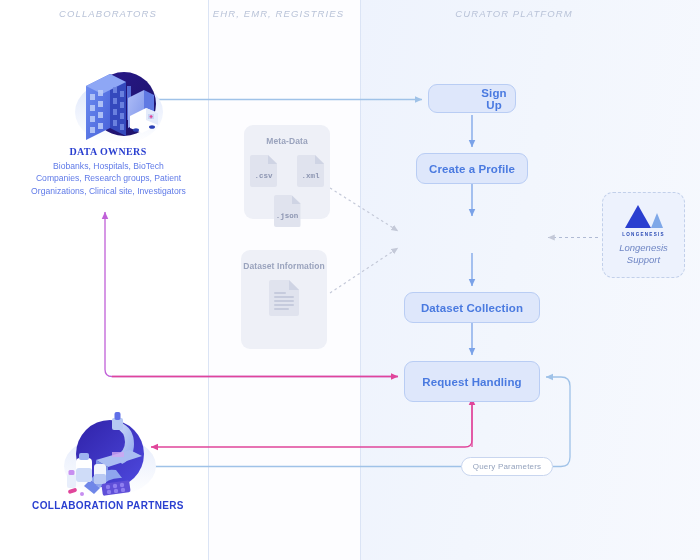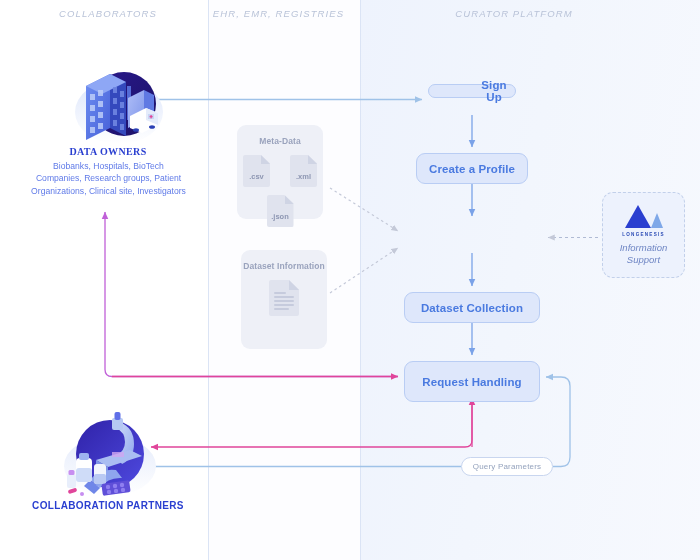--- a/index.html
+++ b/index.html
@@ -37,21 +37,21 @@
   .flow-box {
     position: absolute;
     background: #dee7fb;
     border: 1px solid #b9cdf4;
     border-radius: 9px;
     color: #4a7ae0;
     font-size: 11.5px; font-weight: 600;
     display: flex; align-items: center; justify-content: center;
     text-align: center; letter-spacing: .1px;
   }
-  #box-signup   { left: 420px; top: 84px;  width: 88px;  height: 14px; padding-left: 44px; }
+  #box-signup   { left: 420px; top: 84px;  width: 88px;  height: 29px; padding-left: 44px; }
   #box-profile  { left: 408px; top: 153px; width: 112px; height: 31px; }
   #box-dataset  { left: 396px; top: 222px; width: 136px; height: 31px; }
   #box-collect  { left: 396px; top: 292px; width: 136px; height: 31px; text-align: right; }
   #box-request  { left: 396px; top: 361px; width: 136px; height: 41px; }
 
   
   #pill-query {
     position: absolute; left: 453px; top: 457px;
     width: 92px; height: 19px;
     background: #ffffff; border: 1px solid #c9d6ef; border-radius: 10px;
@@ -75,27 +75,27 @@
   #support-label {
     font-size: 9.5px; font-style: italic; color: #6f86c4;
     line-height: 1.25; text-align: center; margin-top: 2px;
   }
 
   
   .doc-card {
     position: absolute; background: #eef0f7; border-radius: 9px;
     display: flex; flex-direction: column; align-items: center;
   }
-  #card-metadata { left: 229px; top: 125px; width: 86px; height: 94px; padding-top: 11px; }
+  #card-metadata { left: 236px; top: 125px; width: 86px; height: 94px; padding-top: 11px; }
   #card-dsinfo   { left: 233px; top: 250px; width: 86px; height: 99px; padding-top: 11px; }
   .doc-card-title {
     font-size: 8.5px; color: #9aa3bd; font-weight: 600; text-align: center;
     line-height: 1.3; letter-spacing: .1px;
   }
-  .file-row { display: flex; gap: 20px; margin-top: 8px; }
+  .file-row { display: flex; gap: 20px; margin-top: 8px; font-family: Liberation Mono, monospace; }
   .file-ico { position: relative; width: 27px; height: 32px; }
   .file-ico .page {
     position: absolute; inset: 0;
     background: #e0e3ee; border-radius: 2px;
     clip-path: polygon(0 0, 66% 0, 100% 26%, 100% 100%, 0 100%);
   }
   .file-ico .fold {
     position: absolute; right: 0; top: 0; width: 9px; height: 9px;
     background: #cfd4e4; clip-path: polygon(0 0, 100% 100%, 0 100%);
   }
@@ -311,21 +311,21 @@
   <div id="pill-query">Query Parameters</div>
 
   <div id="card-support">
     <div id="logo-wrap">
       <svg width="40" height="26" viewBox="0 0 40 26">
         <polygon points="14,1 27,24 1,24" fill="#2a3fd0"></polygon>
         <polygon points="33,9 39,24 27,24" fill="#7fa8e8"></polygon>
       </svg>
       <div id="logo-word">LONGENESIS</div>
     </div>
-    <div id="support-label">Information Support</div>
+    <div id="support-label">Longenesis Support</div>
   </div>
 
   <svg class="illus" id="illus-partners" viewBox="0 0 130 96">
     <defs>
       <linearGradient id="gPartCircle" x1="0" y1="0" x2="1" y2="1">
         <stop offset="0" stop-color="#2f22a8"></stop>
           <stop offset="1" stop-color="#4f4ae0"></stop>
       </linearGradient>
       <linearGradient id="gScope" x1="0" y1="0" x2="1" y2="1">
         <stop offset="0" stop-color="#cfdcf8"></stop>

